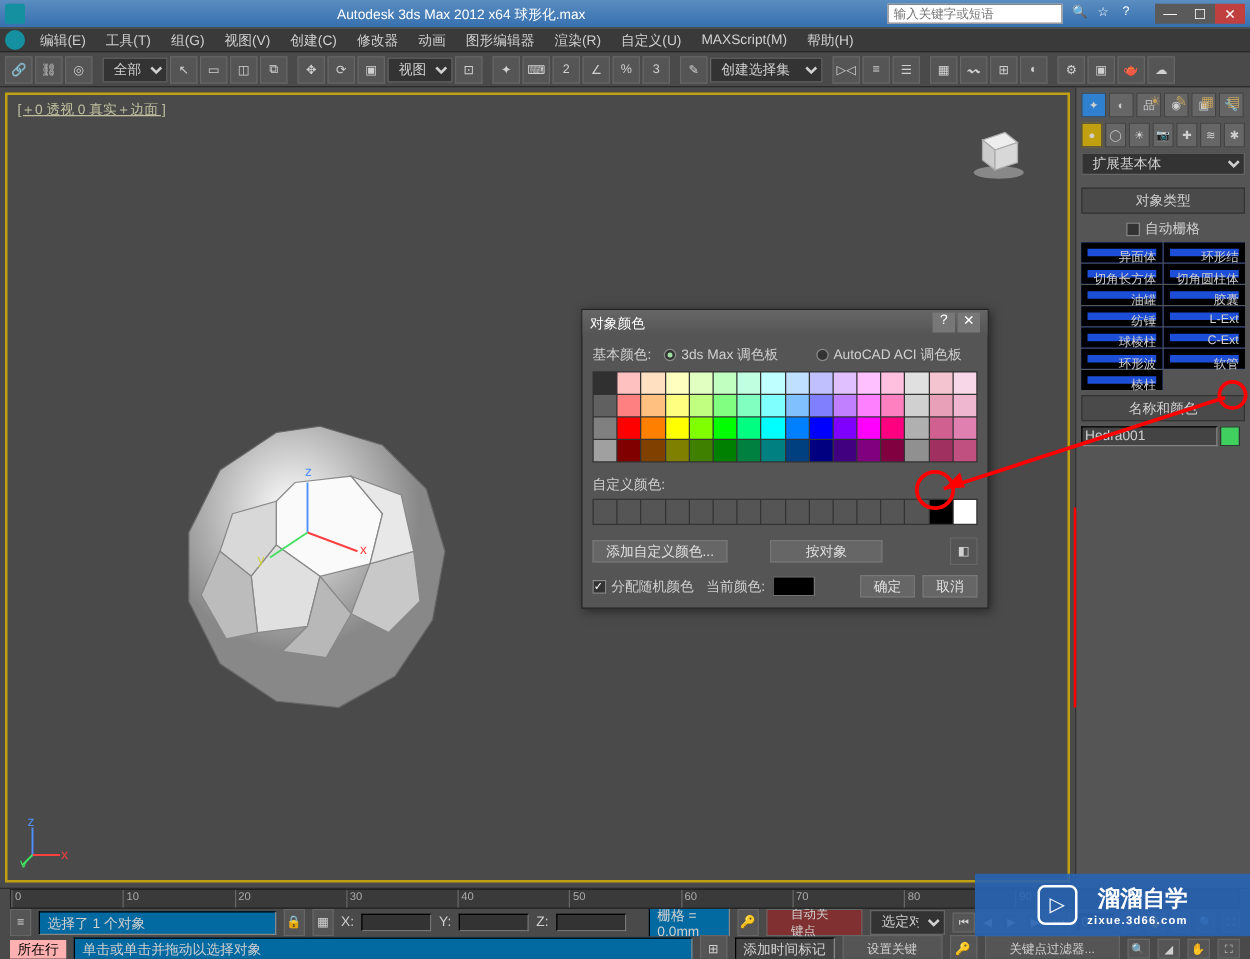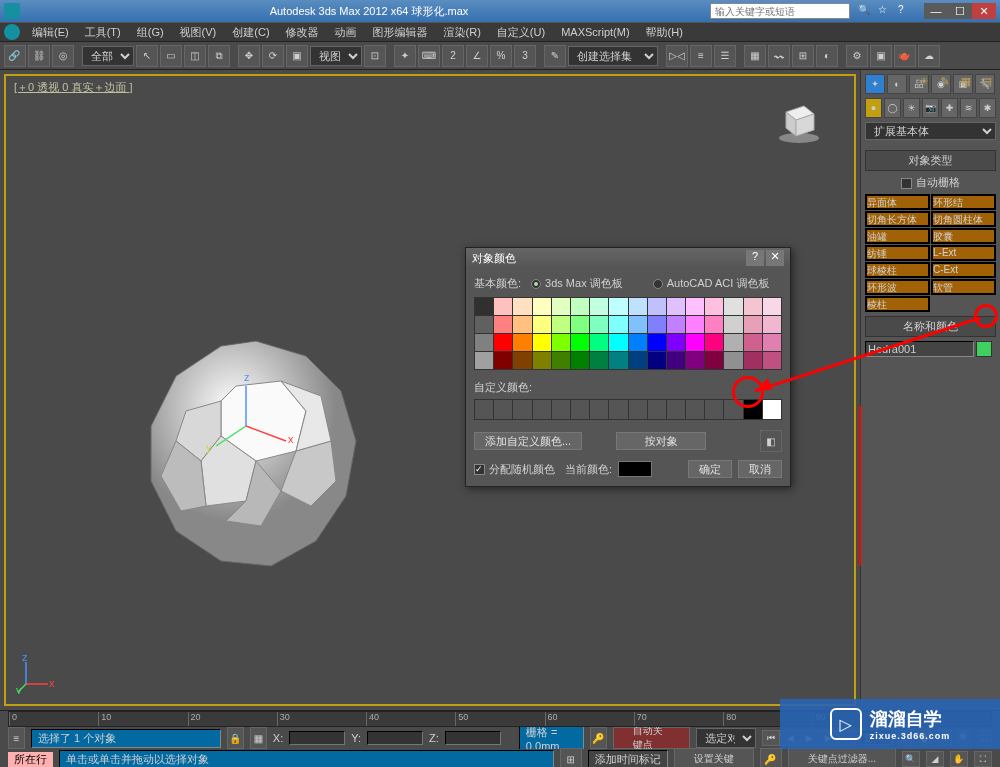--- a/index.html
+++ b/index.html
@@ -70,21 +70,21 @@
 .cp-icons { display: flex; gap: 2px; margin-bottom: 4px; }
 .cp-icon { width: 20px; height: 20px; background: #666; border: 1px solid #444; cursor: pointer; display:flex; align-items:center; justify-content:center; font-size:9px; }
 .cp-icon.active { background: #3080d0; }
 .cp-subicons { display: flex; gap: 2px; margin-bottom: 4px; }
 .cp-subicon { width: 20px; height: 20px; background: #666; border: 1px solid #444; cursor: pointer; display:flex; align-items:center; justify-content:center; font-size:9px;}
 .cp-subicon.active { background: #c0a010; }
 .cp-dropdown { width: 100%; height: 18px; background: #333; border: 1px solid #666; color: #d0d0d0; padding: 0 4px; margin-bottom: 6px; }
 .cp-section-header { background: #4a4a4a; text-align: center; padding: 2px; margin: 4px 0 2px; border: 1px solid #333; }
 .cp-check-row { text-align: center; padding: 2px 0 4px; }
 .cp-btn-grid { display: grid; grid-template-columns: 1fr 1fr; gap: 1px; }
-.cp-obj-btn { height: 16px; background: #a16207; border: 2px solid #000000; text-align: left; font-size: 10px; cursor: pointer; }
+.cp-obj-btn { height: 16px; background: #1d4ed8; border: 5px solid #000000; text-align: right; font-size: 10px; cursor: pointer; }
 .cp-name-input { width: calc(100% - 22px); height: 16px; background: #444; border: 1px inset #333; color: #d0d0d0; padding: 0 2px; }
 .cp-color-swatch { width: 16px; height: 16px; background: #40d060; border: 1px solid #333; display: inline-block; vertical-align: top; cursor: pointer; }
 
 
 .timeline-area { height: 60px; background: #4a4a4a; border-top: 1px solid #222; display: flex; flex-direction: column; }
 .time-slider { height: 18px; display: flex; align-items: center; padding: 0 8px; gap:4px;}
 .time-ruler { height: 16px; background: #3a3a3a; margin: 0 8px; position: relative; border:1px solid #222; display:flex;}
 .time-ruler span { flex:1; border-left:1px solid #666; font-size:9px; padding-left:2px; color:#aaa;}
 .status-row { display: flex; align-items: center; padding: 2px 8px; gap: 6px; height: 22px;}
 .status-row2 { display: flex; align-items: center; padding: 2px 8px; gap: 6px; background: #4a4a4a; height:20px;}
@@ -94,21 +94,21 @@
 .sel-info { background:#0369a1; padding:1px 6px; border:1px inset #333; flex:0 0 190px;}
 
 
 .red-circle { position: absolute; border: 3px solid #ff0000; border-radius: 50%; pointer-events: none; }
 .red-arrow { position: absolute; pointer-events: none; }
 
 
 .watermark { position: absolute; right: 0; bottom: 18px; width: 220px; height: 50px; background: rgba(40,100,180,0.9); display: flex; align-items: center; justify-content: center; color: #fff; gap:8px;}
 .watermark-logo { width:32px; height:32px; border:2px solid #fff; border-radius:6px; display:flex;align-items:center;justify-content:center;font-size:16px;}
 .watermark-text { display:flex; flex-direction:column; }
-.watermark-text .cn { font-size:18px; font-weight:bold; }
+.watermark-text .cn { font-size:18px; font-weight:bold;text-align:right; }
 .watermark-text .en { font-size:9px; letter-spacing:1px;font-weight:bold; }
 
 
 .top-icons { position:absolute; top:72px; right:4px; display:flex; gap:3px; }
 .top-icons div { width:18px; height:18px; display:flex;align-items:center;justify-content:center; cursor:pointer; color:#c0a060;}
 </style>
 </head>
 <body>
 
 <div class="titlebar">

